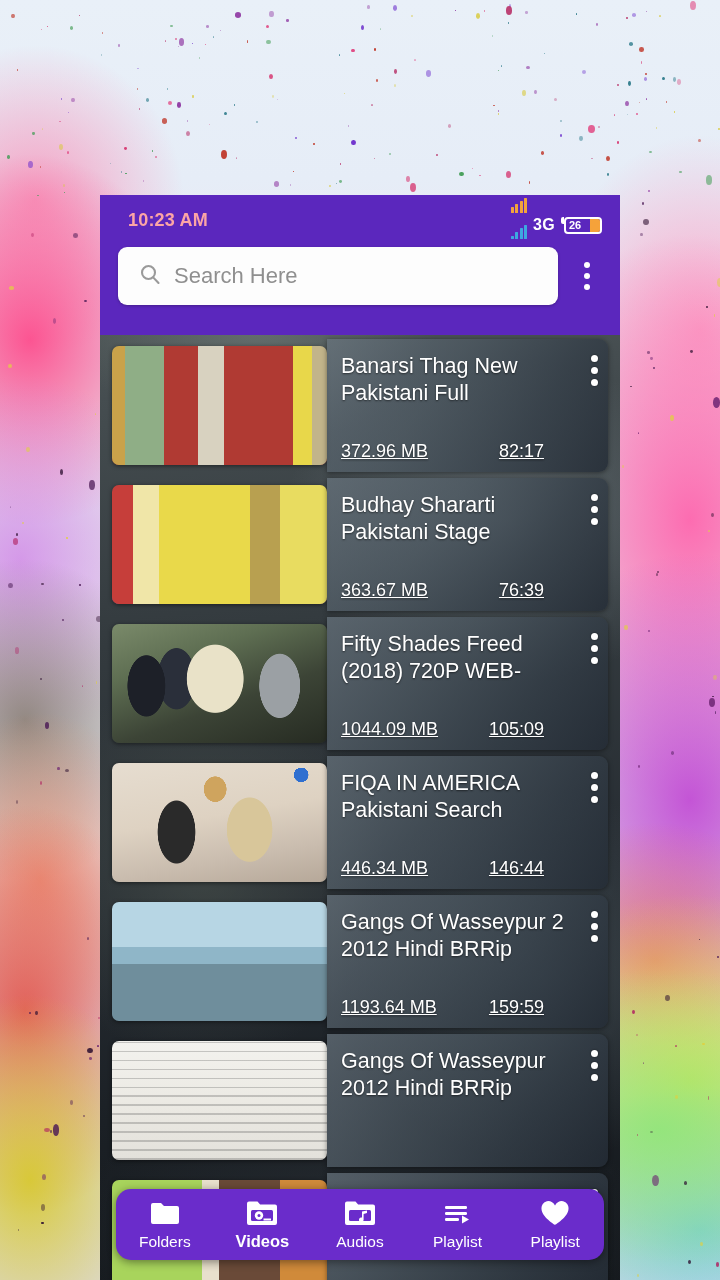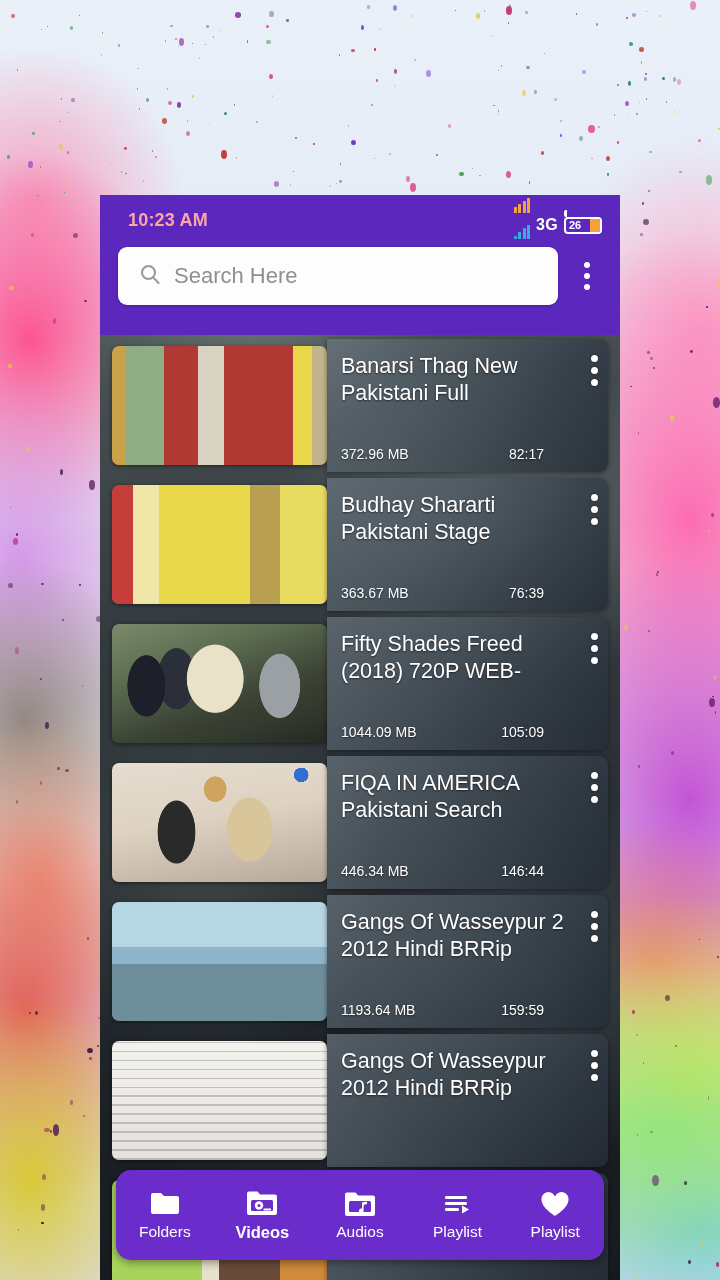--- a/index.html
+++ b/index.html
@@ -78,21 +78,21 @@
   .sig-a { position:relative; top:-7px; }
   .sig-a b { background:#f3a33c; }
   .sig-b { position:relative; top:4px; }
   .sig-b b { background:#3ea8e0; }
   #net-label {
     color:#fff; font-size:16px; font-weight:bold;
     position:relative; top:-1px; letter-spacing:.3px;
   }
   #battery {
     position:relative; top:-1px;
-    display:flex; align-items:flex-start;flex-direction:column;
+    display:flex; align-items:flex-start;
   }
   #batt-tip {
     width:3px; height:7px; background:#fff;
     border-radius:2px 0 0 2px;
   }
   #batt-body {
     width:38px; height:17px; border:2px solid #fff; border-radius:4px;
     display:flex; align-items:center; overflow:hidden;
     position:relative; background:#5b27bd;
   }
@@ -158,36 +158,37 @@
     color:#fff; font-size:21.5px; line-height:1.27;
     font-weight:500;
     text-shadow:0 1px 2px rgba(0,0,0,.55);
     max-height:56px; overflow:hidden;
   }
   .stats {
     display:flex; justify-content:space-between; align-items:center;
     padding-right:4px;
   }
   .vsize, .vdur {
-    color:#fff; font-size:14px;
+    color:#fff; font-size:18px;
     text-shadow:0 1px 2px rgba(0,0,0,.55);
+    text-decoration:underline;
   }
   .vdur { padding-right:16px; }
   .rowmenu {
     position:absolute; right:10px; top:16px;
     display:flex; flex-direction:column; gap:5px; cursor:pointer;
   }
   .rowmenu span {
     width:7px; height:7px; border-radius:50%; background:#fff; display:block;
     box-shadow:0 0 2px rgba(0,0,0,.6);
   }
 
   
   #bottomnav {
-    position:absolute; left:16px; right:16px; bottom:20px; height:90px;
+    position:absolute; left:16px; right:16px; bottom:20px; height:71px;
     background:#6a2ccb; border-radius:15px;
     display:flex; align-items:center; z-index:9;
     box-shadow:0 2px 10px rgba(0,0,0,.45);
   }
   .navitem {
     flex:1; height:100%; display:flex; flex-direction:column;
     align-items:center; justify-content:center; gap:4px; cursor:pointer;
   }
   .navicon { height:30px; display:flex; align-items:center; justify-content:center; }
   .navlabel { color:#fff; font-size:15.5px; }

